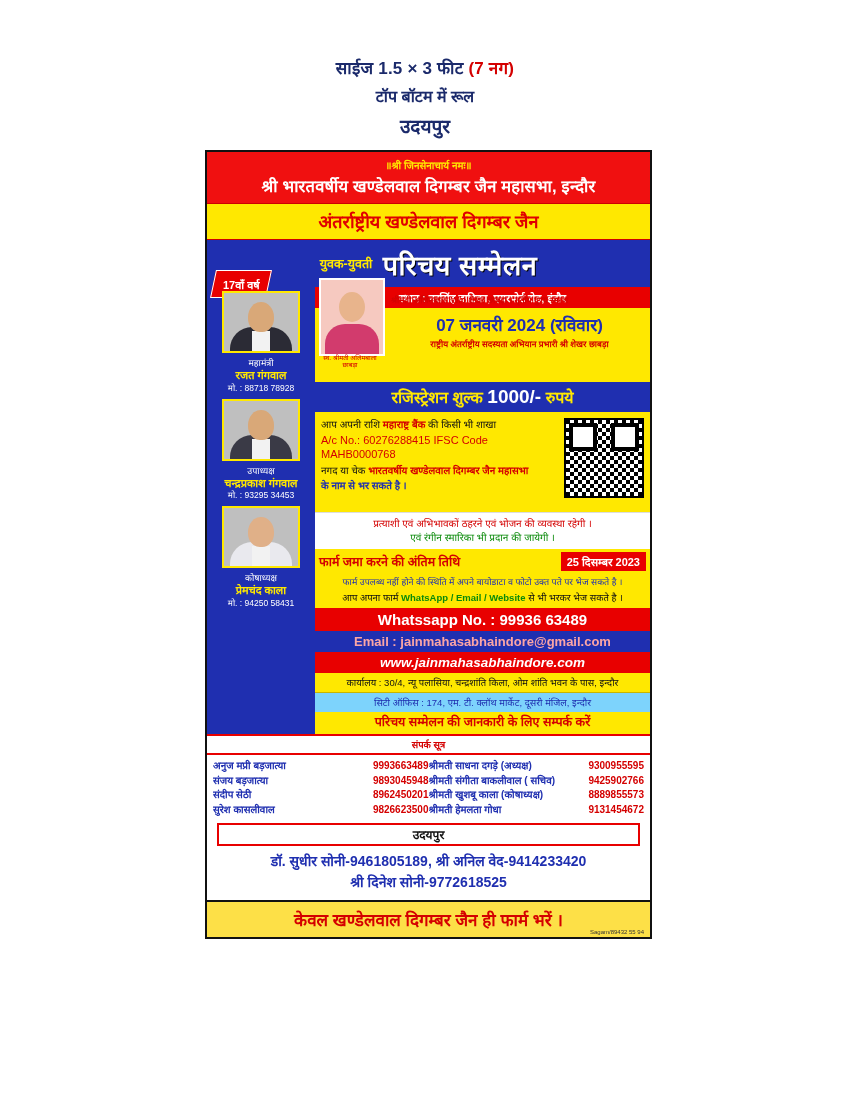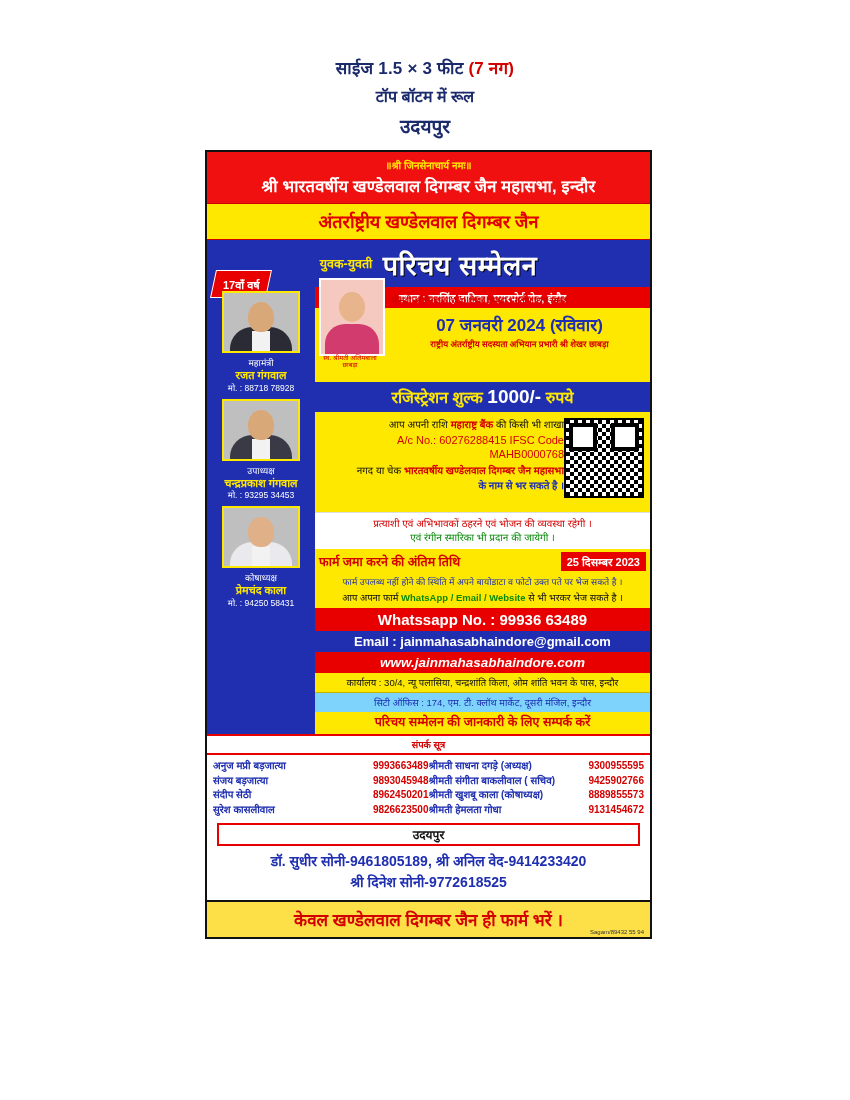--- a/index.html
+++ b/index.html
@@ -50,21 +50,21 @@
   .lady .s{position:absolute;left:50%;bottom:0;transform:translateX(-50%);width:54px;height:30px;background:#d23b6d;border-radius:20px 20px 0 0;}
   .lady-cap{position:absolute;left:0;top:46px;width:70px;text-align:center;color:#d40000;font-size:6.5px;line-height:1.1;}
   .date-blk{margin-left:74px;text-align:center;padding-top:4px;}
   .dmain{color:#1f2fb0;font-size:17px;font-weight:bold;margin-top:1px;}
   .dsub{color:#d40000;font-size:8.5px;font-weight:bold;margin-top:2px;}
   .lady-top-cap{position:absolute;left:76px;top:-14px;color:#d40000;font-size:8.5px;font-weight:bold;}
 
   .fee{background:#1f2fb0;color:#ffe800;text-align:center;font-size:16px;font-weight:bold;padding:4px 2px;}
   .fee b{color:#ffffff;font-size:19px;}
 
-  .bank{position:relative;background:#ffe800;padding:4px 86px 4px 6px;min-height:92px;text-align:right;}
+  .bank{position:relative;background:#ffe800;padding:4px 86px 4px 6px;min-height:92px;}
   .bank p{margin:2px 0;font-size:10px;color:#111;line-height:1.3;}
   .bank .red{color:#d40000;font-weight:bold;}
   .bank .acc{color:#d40000;font-weight:normal;font-size:11px;}
   .bank .blue{color:#1f2fb0;font-weight:bold;}
   .qr{position:absolute;right:6px;top:6px;width:76px;height:76px;background:
      repeating-linear-gradient(90deg,#000 0 4px,#fff 4px 8px),
      repeating-linear-gradient(0deg,#000 0 4px,#fff 4px 8px);
      background-blend-mode:difference;border:2px solid #000;}
   .qr::before,.qr::after{content:"";position:absolute;width:20px;height:20px;border:4px solid #000;background:#fff;}
   .qr::before{left:3px;top:3px;}
@@ -74,21 +74,21 @@
   .note .g{color:#0a8a0a;}
 
   .lastdate{background:#ffe800;display:flex;align-items:center;padding:3px 4px;}
   .lastdate .t{flex:1;color:#d40000;font-size:12.5px;font-weight:bold;}
   .lastdate .d{background:#e80000;color:#ffffff;font-size:11px;font-weight:bold;padding:2px 6px;}
   .small-blue{background:#ffe800;color:#1f2fb0;font-size:9px;text-align:center;padding:1px 4px 3px;}
   .whats-line{background:#ffe800;color:#111;font-size:9.5px;text-align:center;padding:0 4px 4px;}
   .whats-line .w{color:#0a8a0a;font-weight:bold;}
 
   .ctc{background:#e80000;color:#ffffff;text-align:center;font-size:15px;font-weight:bold;padding:3px 2px;}
-  .ctc2{background:#1f2fb0;color:#ffffff;text-align:center;font-size:13px;font-weight:bold;padding:3px 2px;}
+  .ctc2{background:#1f2fb0;color:#fca5a5;text-align:center;font-size:13px;font-weight:bold;padding:3px 2px;}
   .ctc3{background:#e80000;color:#ffffff;text-align:center;font-size:13.5px;font-weight:bold;padding:3px 2px;font-style:italic;}
 
   .addr{background:#ffe800;color:#111;font-size:9.5px;text-align:center;padding:3px 4px;border-bottom:1px solid #c8b400;}
   .addr2{background:#7dd3fc;color:#1f2fb0;font-size:9.5px;text-align:center;padding:3px 4px;}
   .addr3{background:#ffe800;color:#d40000;font-size:12.5px;font-weight:bold;text-align:center;padding:1px 4px 4px;}
 
   .sampark{background:#ffffff;text-align:center;color:#d40000;font-size:9.5px;font-weight:bold;padding:2px;border-top:2px solid #e80000;border-bottom:2px solid #e80000;}
   .contacts{background:#ffffff;display:flex;padding:4px 6px 4px;}
   .ccol{flex:1;}
   .crow{display:flex;font-size:10px;color:#1f2fb0;font-weight:bold;line-height:1.45;}

